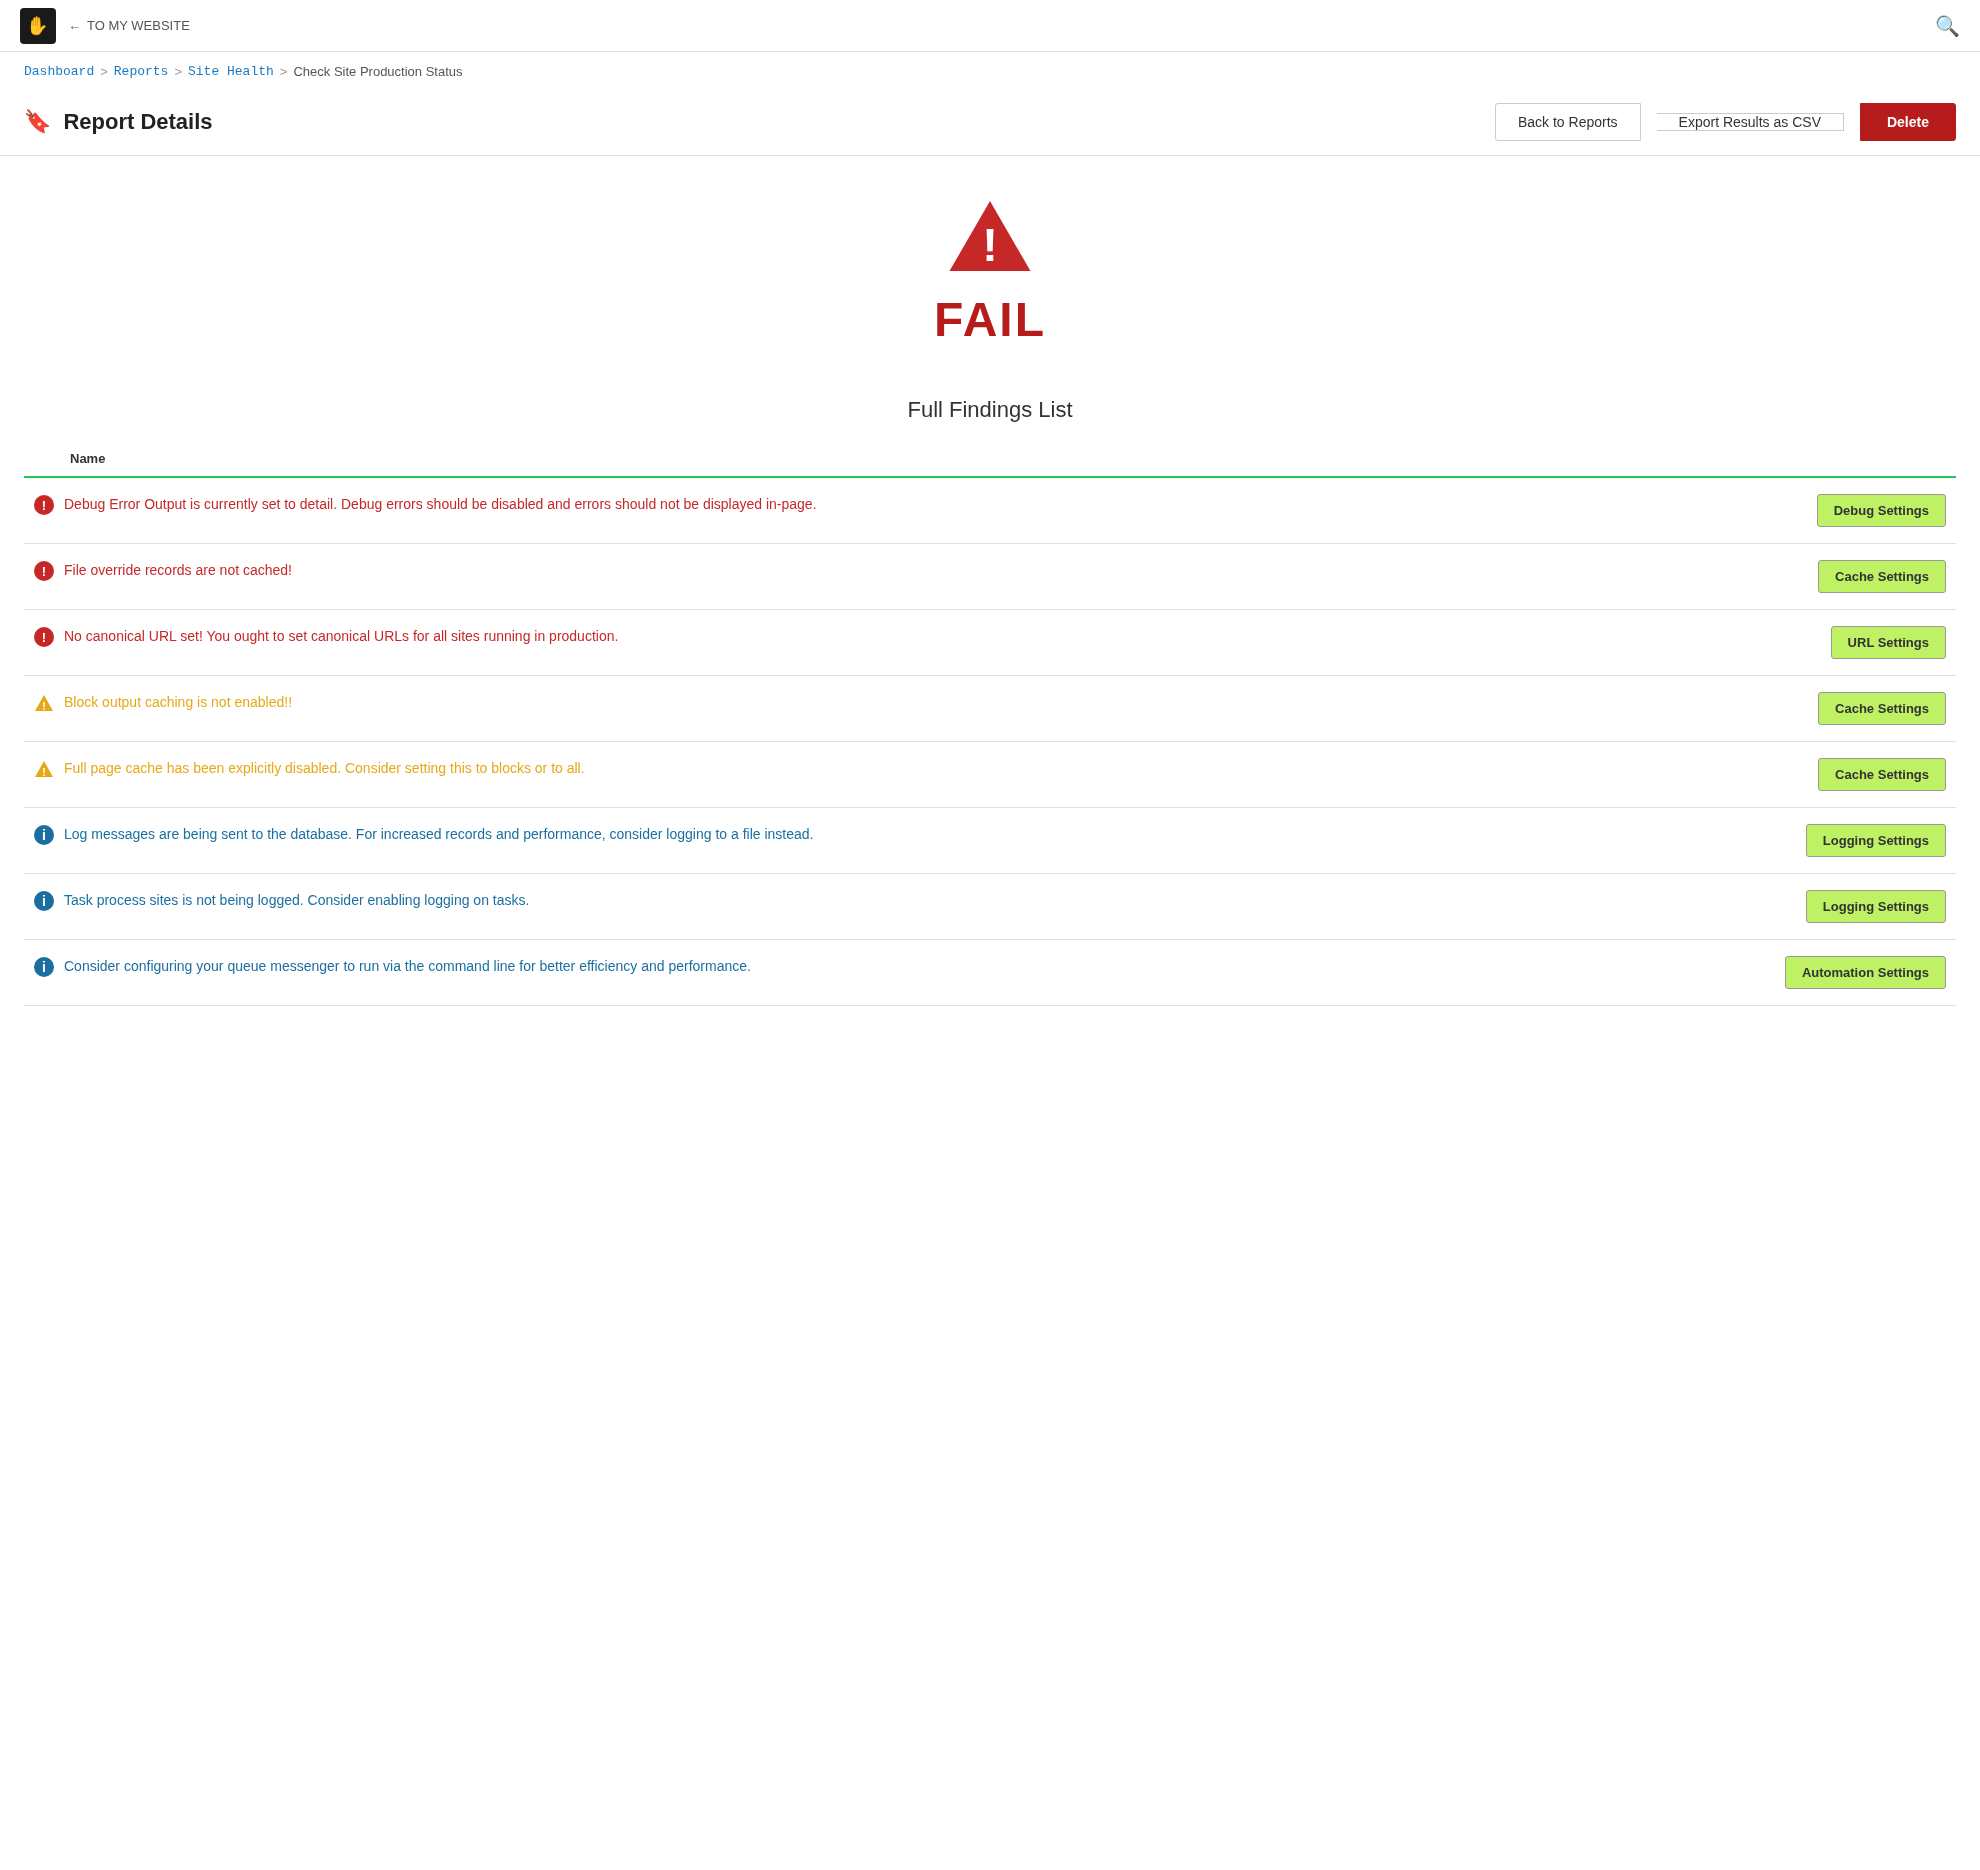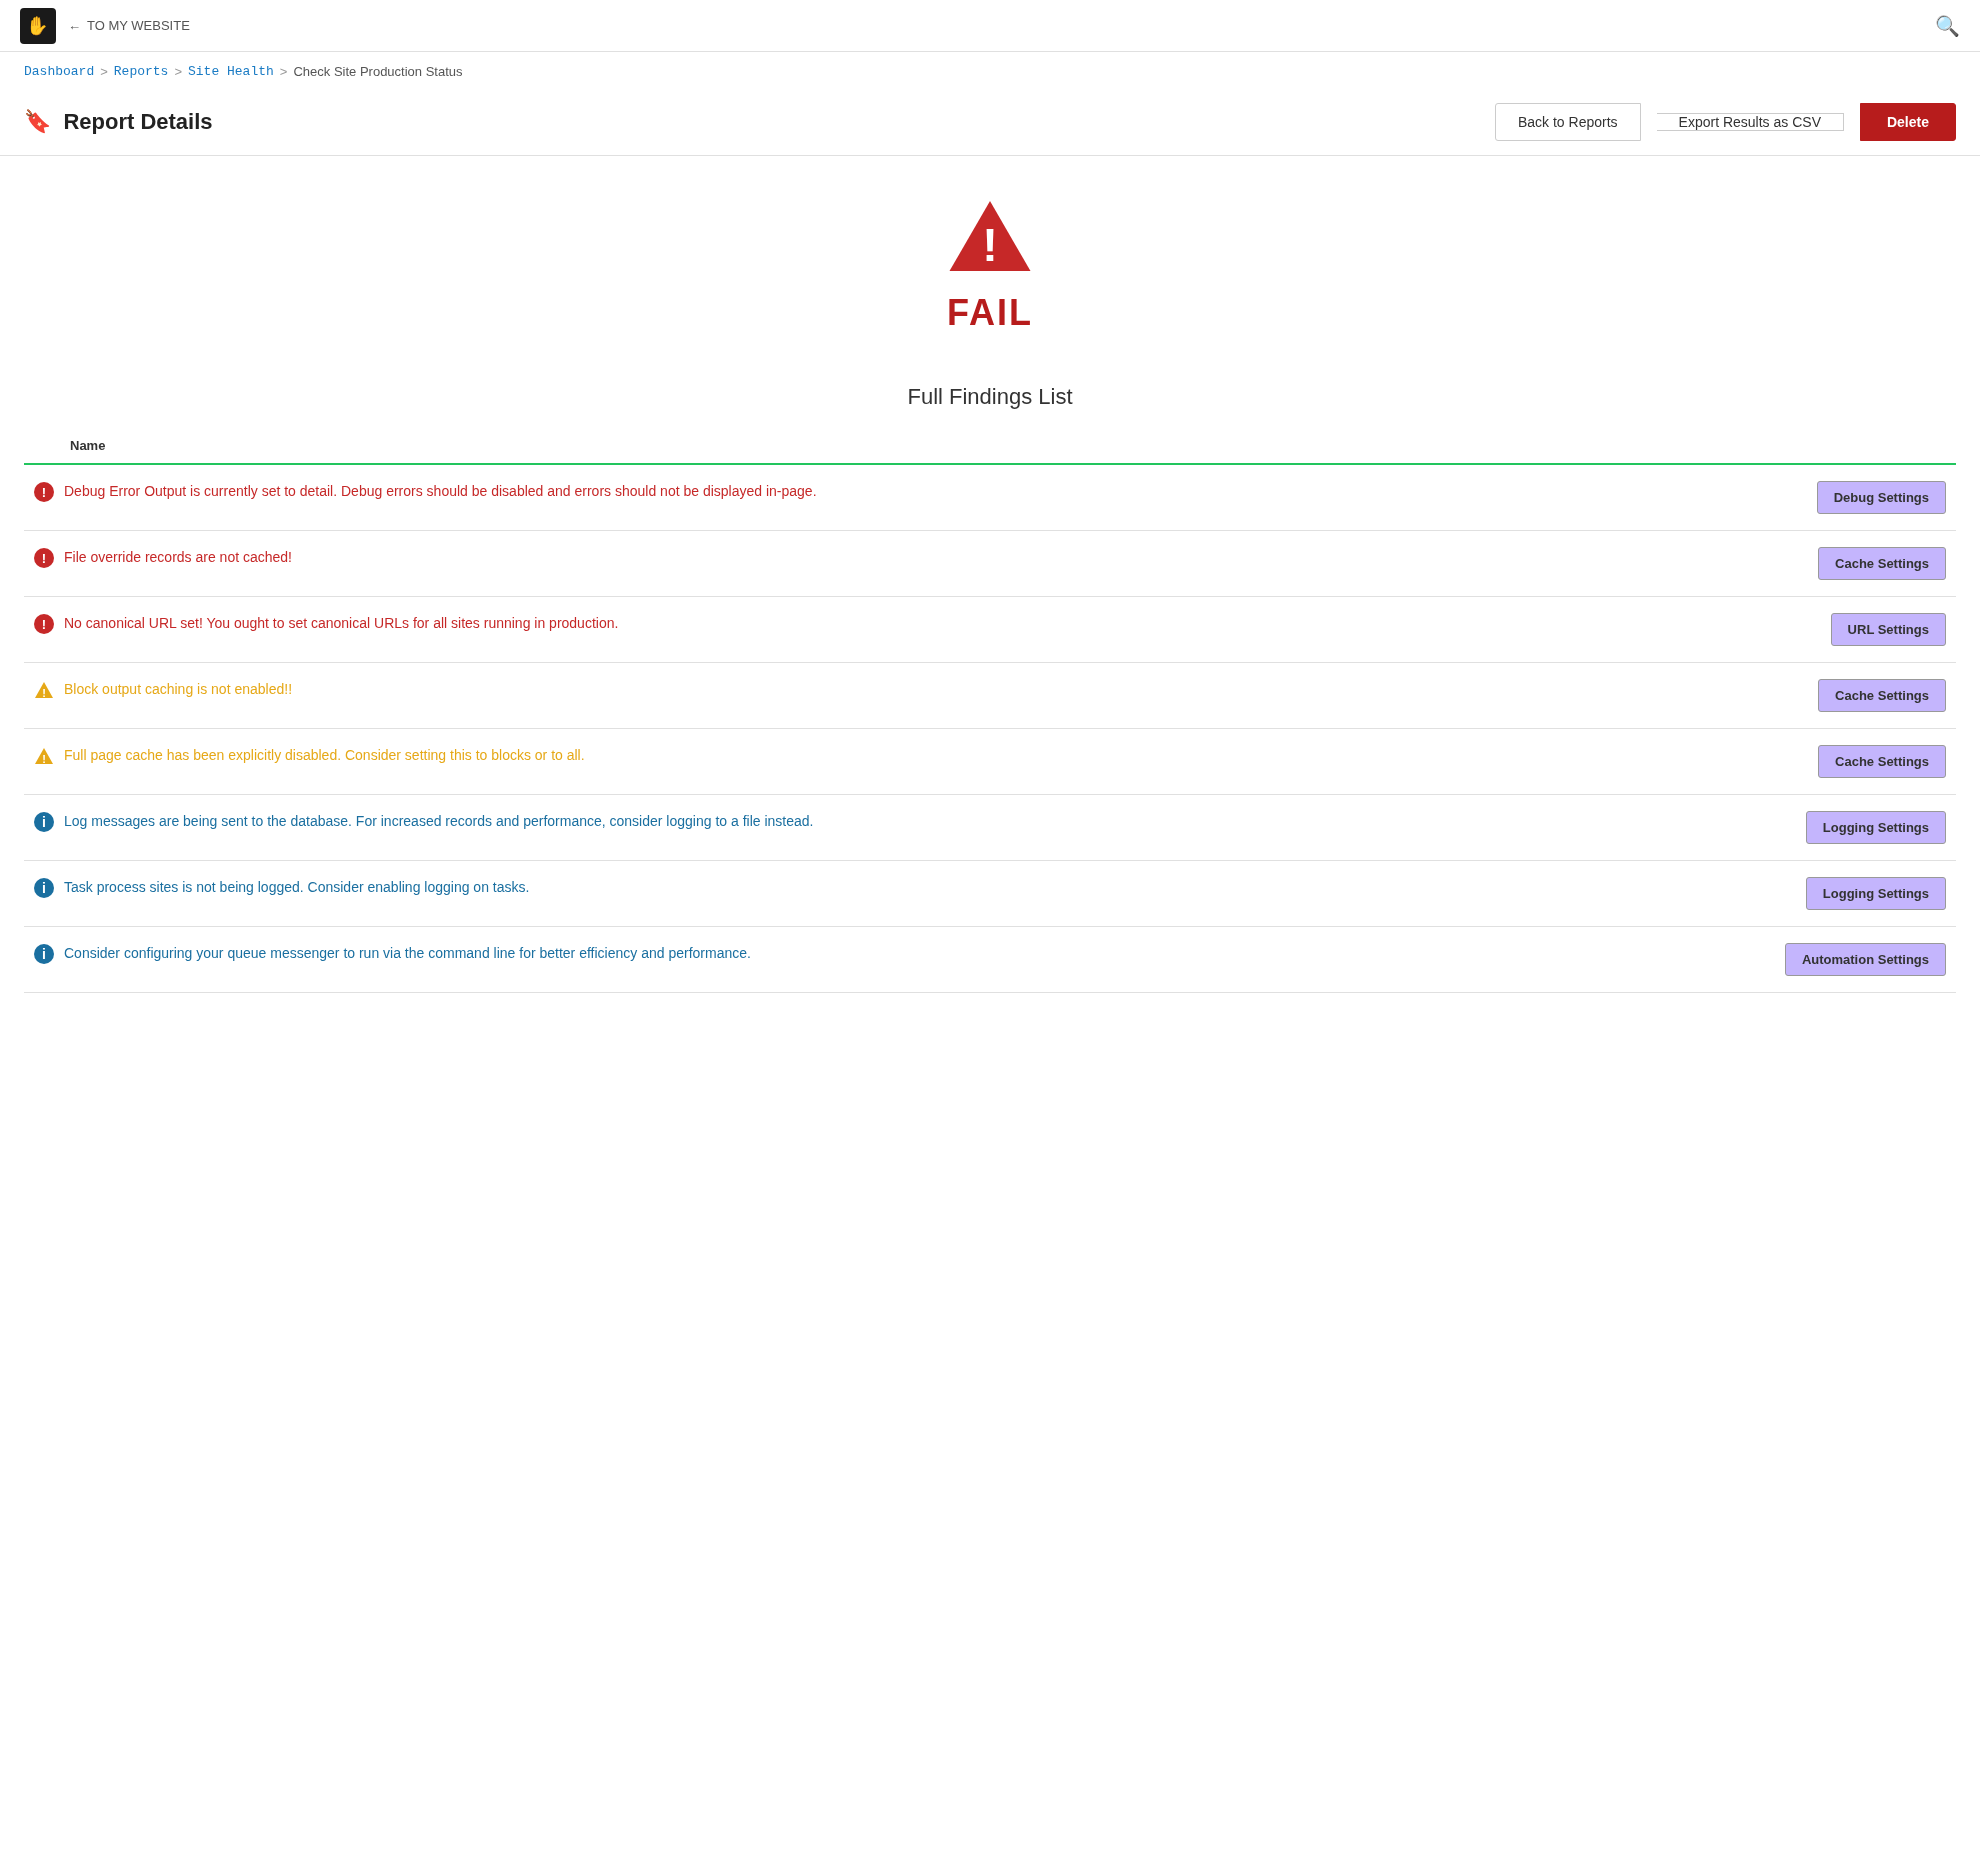--- a/index.html
+++ b/index.html
@@ -66,21 +66,21 @@
     
     .fail-section {
       display: flex; flex-direction: column; align-items: center;
       padding: 40px 0 30px 0;
     }
     .warning-triangle {
       width: 90px; height: 80px; position: relative; margin-bottom: 16px;
     }
     .warning-triangle svg { width: 90px; height: 80px; }
     .fail-text {
-      font-size: 36px; font-weight: 700; color: #b71c1c; letter-spacing: 2px;
+      font-size: 48px; font-weight: 700; color: #b71c1c; letter-spacing: 2px;
     }
 
     
     .findings-section { margin-top: 20px; }
     .findings-title {
       text-align: center; font-size: 22px; font-weight: 400; color: #333;
       margin-bottom: 20px;
     }
 
     
@@ -93,21 +93,21 @@
     .findings-table tr { border-bottom: 1px solid #e0e0e0; }
     .findings-table td { padding: 16px 10px; vertical-align: top; }
     .finding-row { display: flex; align-items: flex-start; gap: 10px; }
     .finding-icon { flex-shrink: 0; font-size: 18px; margin-top: 1px; }
     .finding-text { font-size: 14px; line-height: 1.5; }
     .text-red { color: #c62828; }
     .text-yellow { color: #e6a817; }
     .text-blue { color: #1a6fa0; }
     .settings-btn {
       white-space: nowrap; padding: 8px 16px;
-      background: #c4b5fd; border: 1px solid #999;
+      background: #bef264; border: 1px solid #999;
       font-size: 13px; font-weight: 600; color: #333;
       cursor: pointer; border-radius: 3px;
     }
     .col-action { width: 179px; text-align: right; vertical-align: middle; }
   </style>
 </head>
 <body>
 
 <div class="topbar">
   <div class="topbar-left">

